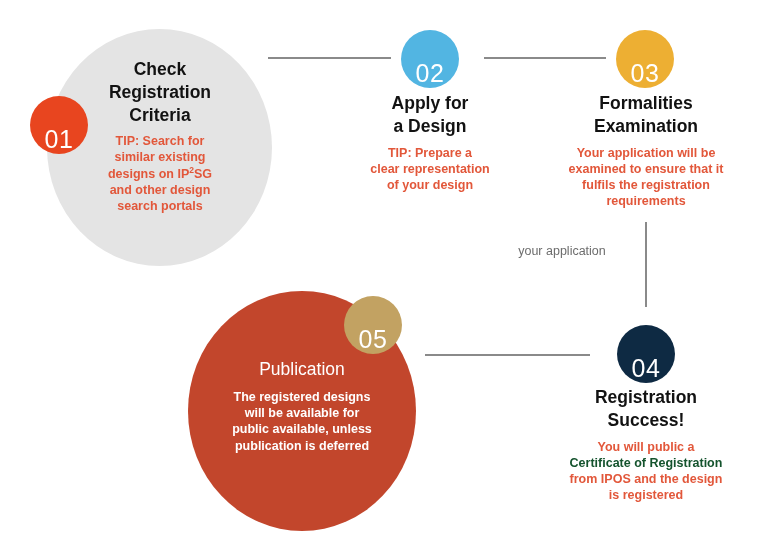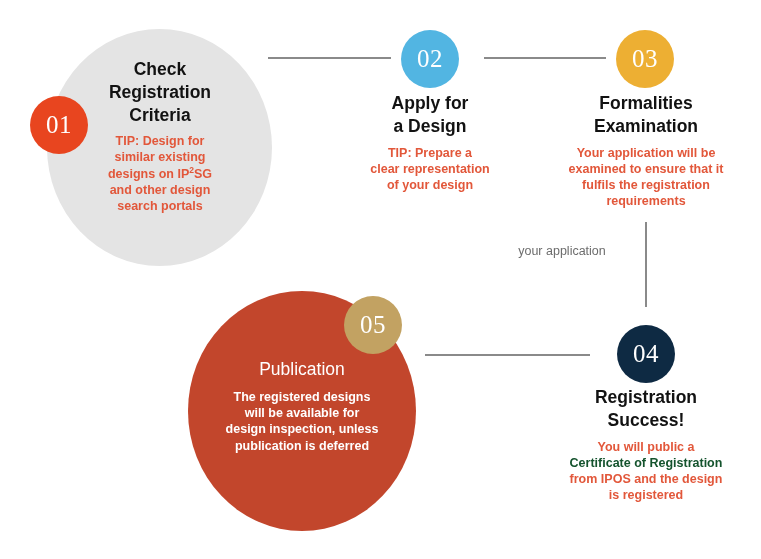--- a/index.html
+++ b/index.html
@@ -57,26 +57,25 @@
     left: 206px;
     top: 358px;
     width: 192px;
     text-align: center;
   }
   
   .badge {
     position: absolute;
     border-radius: 50%;
     display: flex;
-    align-items: center;
+    align-items: flex-end;
     justify-content: center;
     color: #ffffff;
     font-weight: 400;
     letter-spacing: 0.5px;
-    font-family: Liberation Serif, serif;
   }
   .badge-01 {
     left: 30px; top: 96px; width: 58px; height: 58px;
     background: #e8451f; font-size: 25px;
   }
   .badge-02 {
     left: 401px; top: 30px; width: 58px; height: 58px;
     background: #52b5e2; font-size: 25px;
   }
   .badge-03 {
@@ -167,21 +166,21 @@
 
   <div class="step01-circle"></div>
 
   <div class="step01-content">
     <div class="heading">
       <div>Check</div>
       <div>Registration</div>
       <div>Criteria</div>
     </div>
     <div class="tip">
-      <div>TIP: Design for</div>
+      <div>TIP: Search for</div>
       <div>similar existing</div>
       <div>designs on IP<sup>2</sup>SG</div>
       <div>and other design</div>
       <div>search portals</div>
     </div>
   </div>
 
   <div class="badge badge-01">
     <span>01</span>
   </div>
@@ -242,21 +241,21 @@
 
   <div class="step05-circle"></div>
 
   <div class="step05-content">
     <div class="heading-light">
       <div>Publication</div>
     </div>
     <div class="tip-white">
       <div>The registered designs</div>
       <div>will be available for</div>
-      <div>design inspection, unless</div>
+      <div>public available, unless</div>
       <div>publication is deferred</div>
     </div>
   </div>
 
   <div class="badge badge-05">
     <span>05</span>
   </div>
 
 </div>
 

